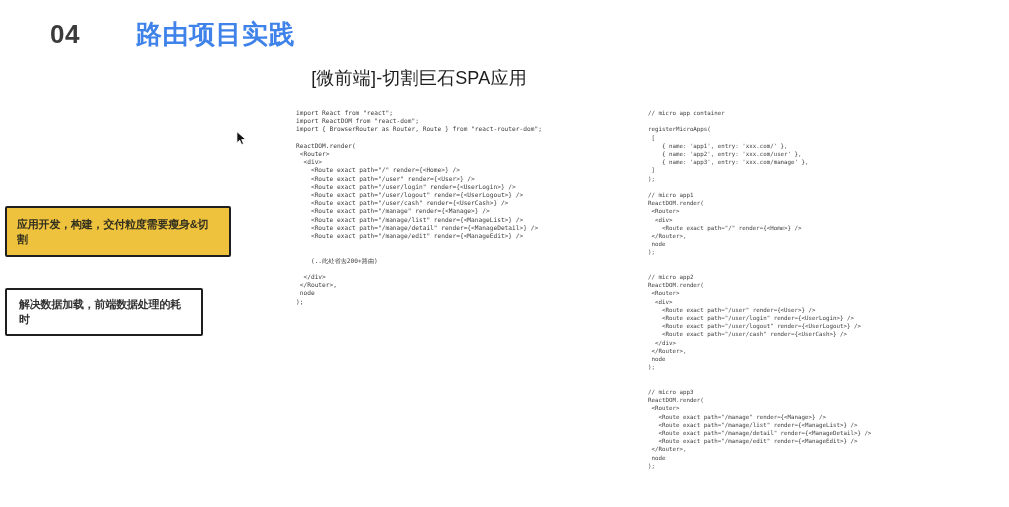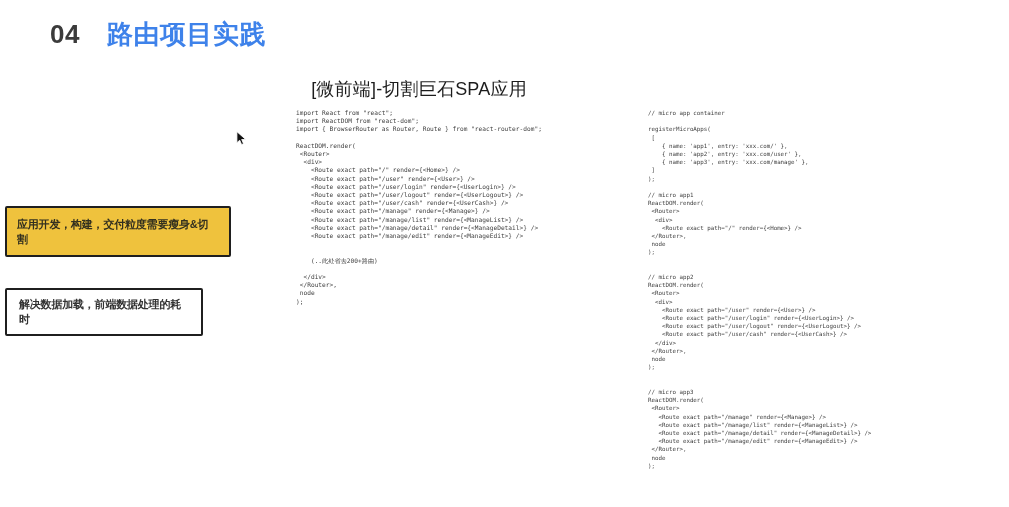--- a/index.html
+++ b/index.html
@@ -1,28 +1,28 @@
 <!DOCTYPE html>
 <html><head>
 <meta charset="utf-8">
 <style>
   html,body{margin:0;padding:0;background:#fff;}
   .slide{
     position:relative;width:1009px;height:507px;background:#ffffff;overflow:hidden;
     font-family:"Liberation Sans","DejaVu Sans",sans-serif;
   }
   .page-title{
-    position:absolute;left:50px;top:17px;display:flex;align-items:baseline;gap:27px;
+    position:absolute;left:50px;top:17px;display:flex;align-items:baseline;gap:12px;
     font-size:26px;font-weight:bold;letter-spacing:0.5px;
   }
   .title-number{color:#3b3b3b;}
-  .title-text{color:#3e82ea;}
+  .title-text{color:#3e82ea;margin-left:44px;}
   .subtitle{
     position:absolute;left:288px;top:66px;width:262px;text-align:center;
-    font-size:18px;font-weight:500;color:#1c1c1c;letter-spacing:0.2px;margin-top:11px;
+    font-size:18px;font-weight:500;color:#1c1c1c;letter-spacing:0.2px;
   }
   .callout{
     position:absolute;display:flex;align-items:center;
     border:2.5px solid #1f1f1f;border-radius:2px;box-sizing:border-box;
     font-weight:600;letter-spacing:-0.2px;
   }
   .callout-yellow{
     left:5px;top:206px;width:226px;height:51px;background:#efc23d;
     font-size:11px;color:#33301f;padding:0 10px;
   }

